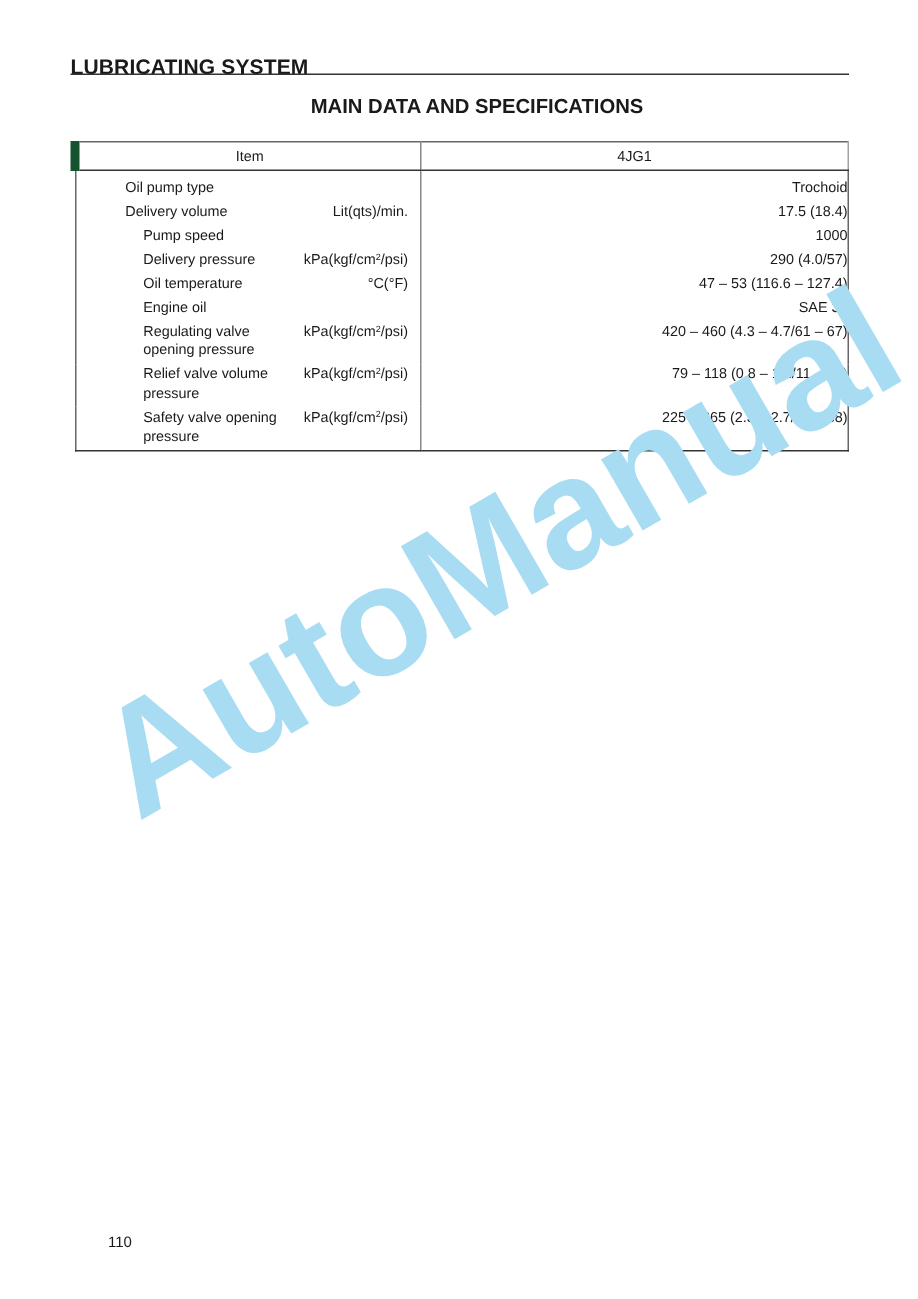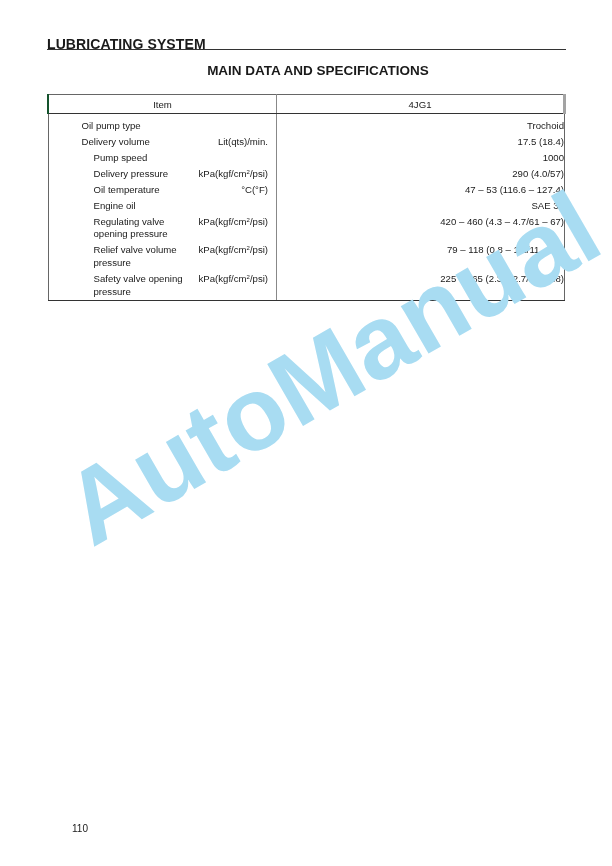--- a/index.html
+++ b/index.html
@@ -3,22 +3,22 @@
 <meta charset="utf-8">
 <style>
   html, body { margin: 0; padding: 0; background: #ffffff; }
   body { width: 612px; height: 866px; position: relative; overflow: hidden;
          font-family: "Liberation Sans", sans-serif; color: #1a1a1a; }
   .section-header { position: absolute; left: 47px; top: 36px; font-size: 14px; font-weight: bold; letter-spacing: 0.1px; }
   .header-rule { position: absolute; left: 47px; top: 49px; width: 519px; height: 0; border-top: 1.3px solid #333; }
   .page-title { position: absolute; left: 12px; width: 612px; top: 63px; text-align: center; font-size: 13.5px; font-weight: bold; }
   table.spec { position: absolute; left: 47px; top: 94px; width: 519px; border-collapse: collapse; font-size: 9.6px; }
   table.spec th { font-weight: normal; height: 18px; border-top: 1px solid #666; border-bottom: 1px solid #333; text-align: center; padding: 0; }
-  table.spec th.c1 { border-left: 2px solid #14532d; border-right: 1px solid #888; width: 227px; }
-  table.spec th.c2 { border-right: 3px solid #a3a3a3; }
+  table.spec th.c1 { border-left: 6px solid #14532d; border-right: 1px solid #888; width: 227px; }
+  table.spec th.c2 { border-right: 1px solid #a3a3a3; }
   table.spec td { padding: 0; vertical-align: top; }
   table.spec td.c1 { border-left: 1px solid #666; border-right: 1px solid #888; width: 227px; }
   table.spec td.c2 { border-right: 1px solid #666; text-align: center; }
   table.spec tr.last td { border-bottom: 1px solid #333; }
   .item { display: flex; justify-content: space-between; padding: 1.6px 8px 1.6px 8px; line-height: 12.8px; margin-left: 25px; }
   .item.sub .name { padding-left: 12px; }
   .item .name { white-space: pre-line; }
   .item .unit { white-space: nowrap; text-align: right; }
   .val { display: block; padding: 1.6px 0; line-height: 12.8px; text-align: right; }
   tr.first td { padding-top: 4px; }

